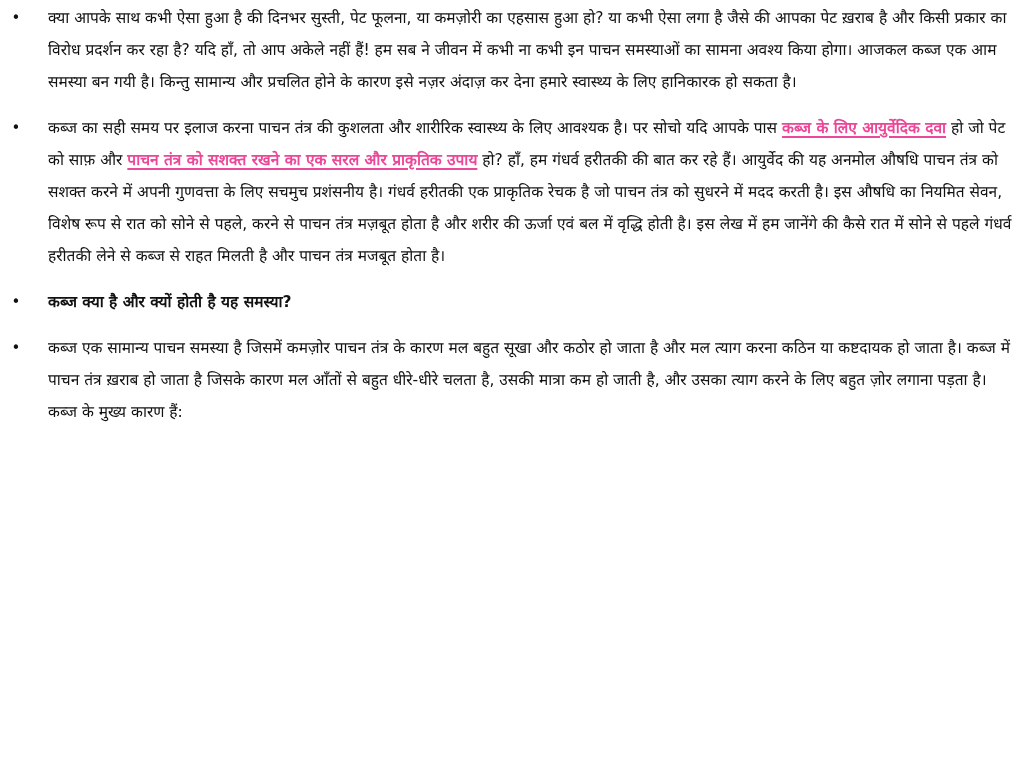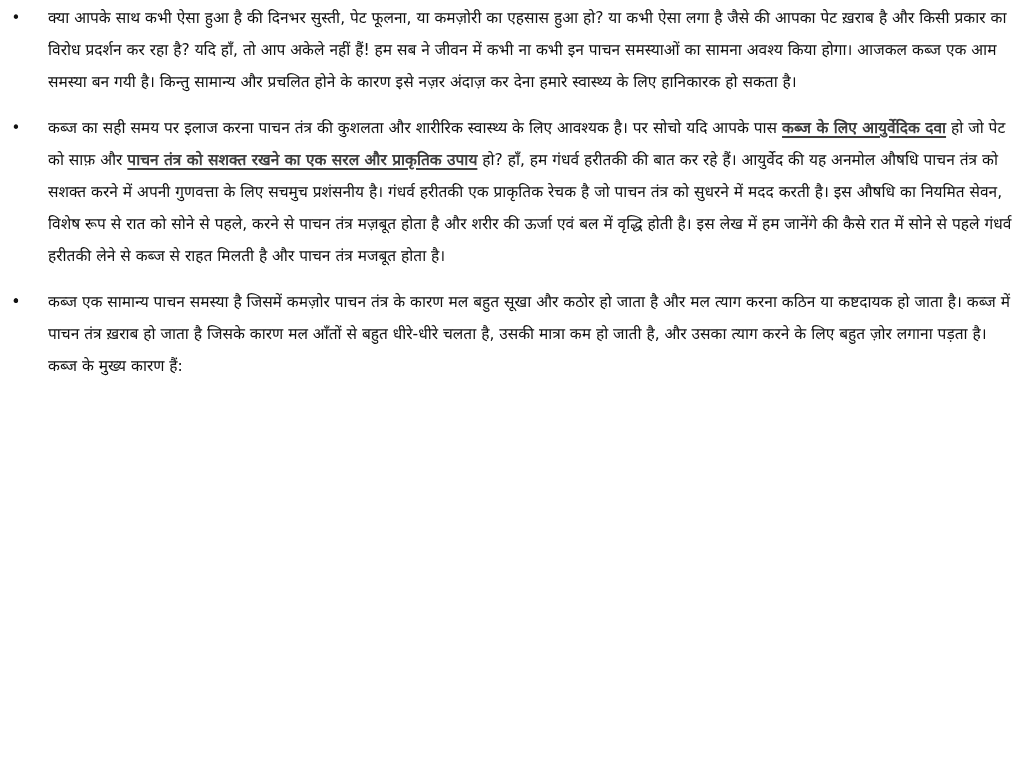--- a/index.html
+++ b/index.html
@@ -41,21 +41,21 @@
     width: 12px;
     text-align: center;
     font-size: 15px;
     line-height: 32px;
     color: #111111;
   }
   .para-text {
     display: inline;
   }
   a.inline-link {
-    color: #404040;
+    color: #ec4899;
     font-weight: bold;
     text-decoration: underline;
     text-decoration-thickness: 2px;
     text-underline-offset: 3px;
     cursor: pointer;
   }
   .heading {
     font-weight: bold;
   }
 </style>
@@ -70,20 +70,21 @@
       <span class="para-text">क्या आपके साथ कभी ऐसा हुआ है की दिनभर सुस्ती, पेट फूलना, या कमज़ोरी का एहसास हुआ हो? या कभी ऐसा लगा है जैसे की आपका पेट ख़राब है और किसी प्रकार का विरोध प्रदर्शन कर रहा है? यदि हाँ, तो आप अकेले नहीं हैं! हम सब ने जीवन में कभी ना कभी इन पाचन समस्याओं का सामना अवश्य किया होगा। आजकल कब्ज एक आम समस्या बन गयी है। किन्तु सामान्य और प्रचलित होने के कारण इसे नज़र अंदाज़ कर देना हमारे स्वास्थ्य के लिए हानिकारक हो सकता है।</span>
     </li>
 
     <li class="item">
       <span class="bullet">•</span>
       <span class="para-text">कब्ज का सही समय पर इलाज करना पाचन तंत्र की कुशलता और शारीरिक स्वास्थ्य के लिए आवश्यक है। पर सोचो यदि आपके पास </span><a class="inline-link">कब्ज के लिए आयुर्वेदिक दवा</a><span class="para-text"> हो जो पेट को साफ़ और </span><a class="inline-link">पाचन तंत्र को सशक्त रखने का एक सरल और प्राकृतिक उपाय</a><span class="para-text"> हो? हाँ, हम गंधर्व हरीतकी की बात कर रहे हैं। आयुर्वेद की यह अनमोल औषधि पाचन तंत्र को सशक्त करने में अपनी गुणवत्ता के लिए सचमुच प्रशंसनीय है। गंधर्व हरीतकी एक प्राकृतिक रेचक है जो पाचन तंत्र को सुधरने में मदद करती है। इस औषधि का नियमित सेवन, विशेष रूप से रात को सोने से पहले, करने से पाचन तंत्र मज़बूत होता है और शरीर की ऊर्जा एवं बल में वृद्धि होती है। इस लेख में हम जानेंगे की कैसे रात में सोने से पहले गंधर्व हरीतकी लेने से कब्ज से राहत मिलती है और पाचन तंत्र मजबूत होता है।</span>
     </li>
 
     <li class="item">
       <span class="bullet">•</span>
+      <span class="para-text heading">कब्ज क्या है और क्यों होती है यह समस्या?</span>
     </li>
 
     <li class="item">
       <span class="bullet">•</span>
       <span class="para-text">कब्ज एक सामान्य पाचन समस्या है जिसमें कमज़ोर पाचन तंत्र के कारण मल बहुत सूखा और कठोर हो जाता है और मल त्याग करना कठिन या कष्टदायक हो जाता है। कब्ज में पाचन तंत्र ख़राब हो जाता है जिसके कारण मल आँतों से बहुत धीरे-धीरे चलता है, उसकी मात्रा कम हो जाती है, और उसका त्याग करने के लिए बहुत ज़ोर लगाना पड़ता है। कब्ज के मुख्य कारण हैं:</span>
     </li>
 
   </ul>
 </div>
 

